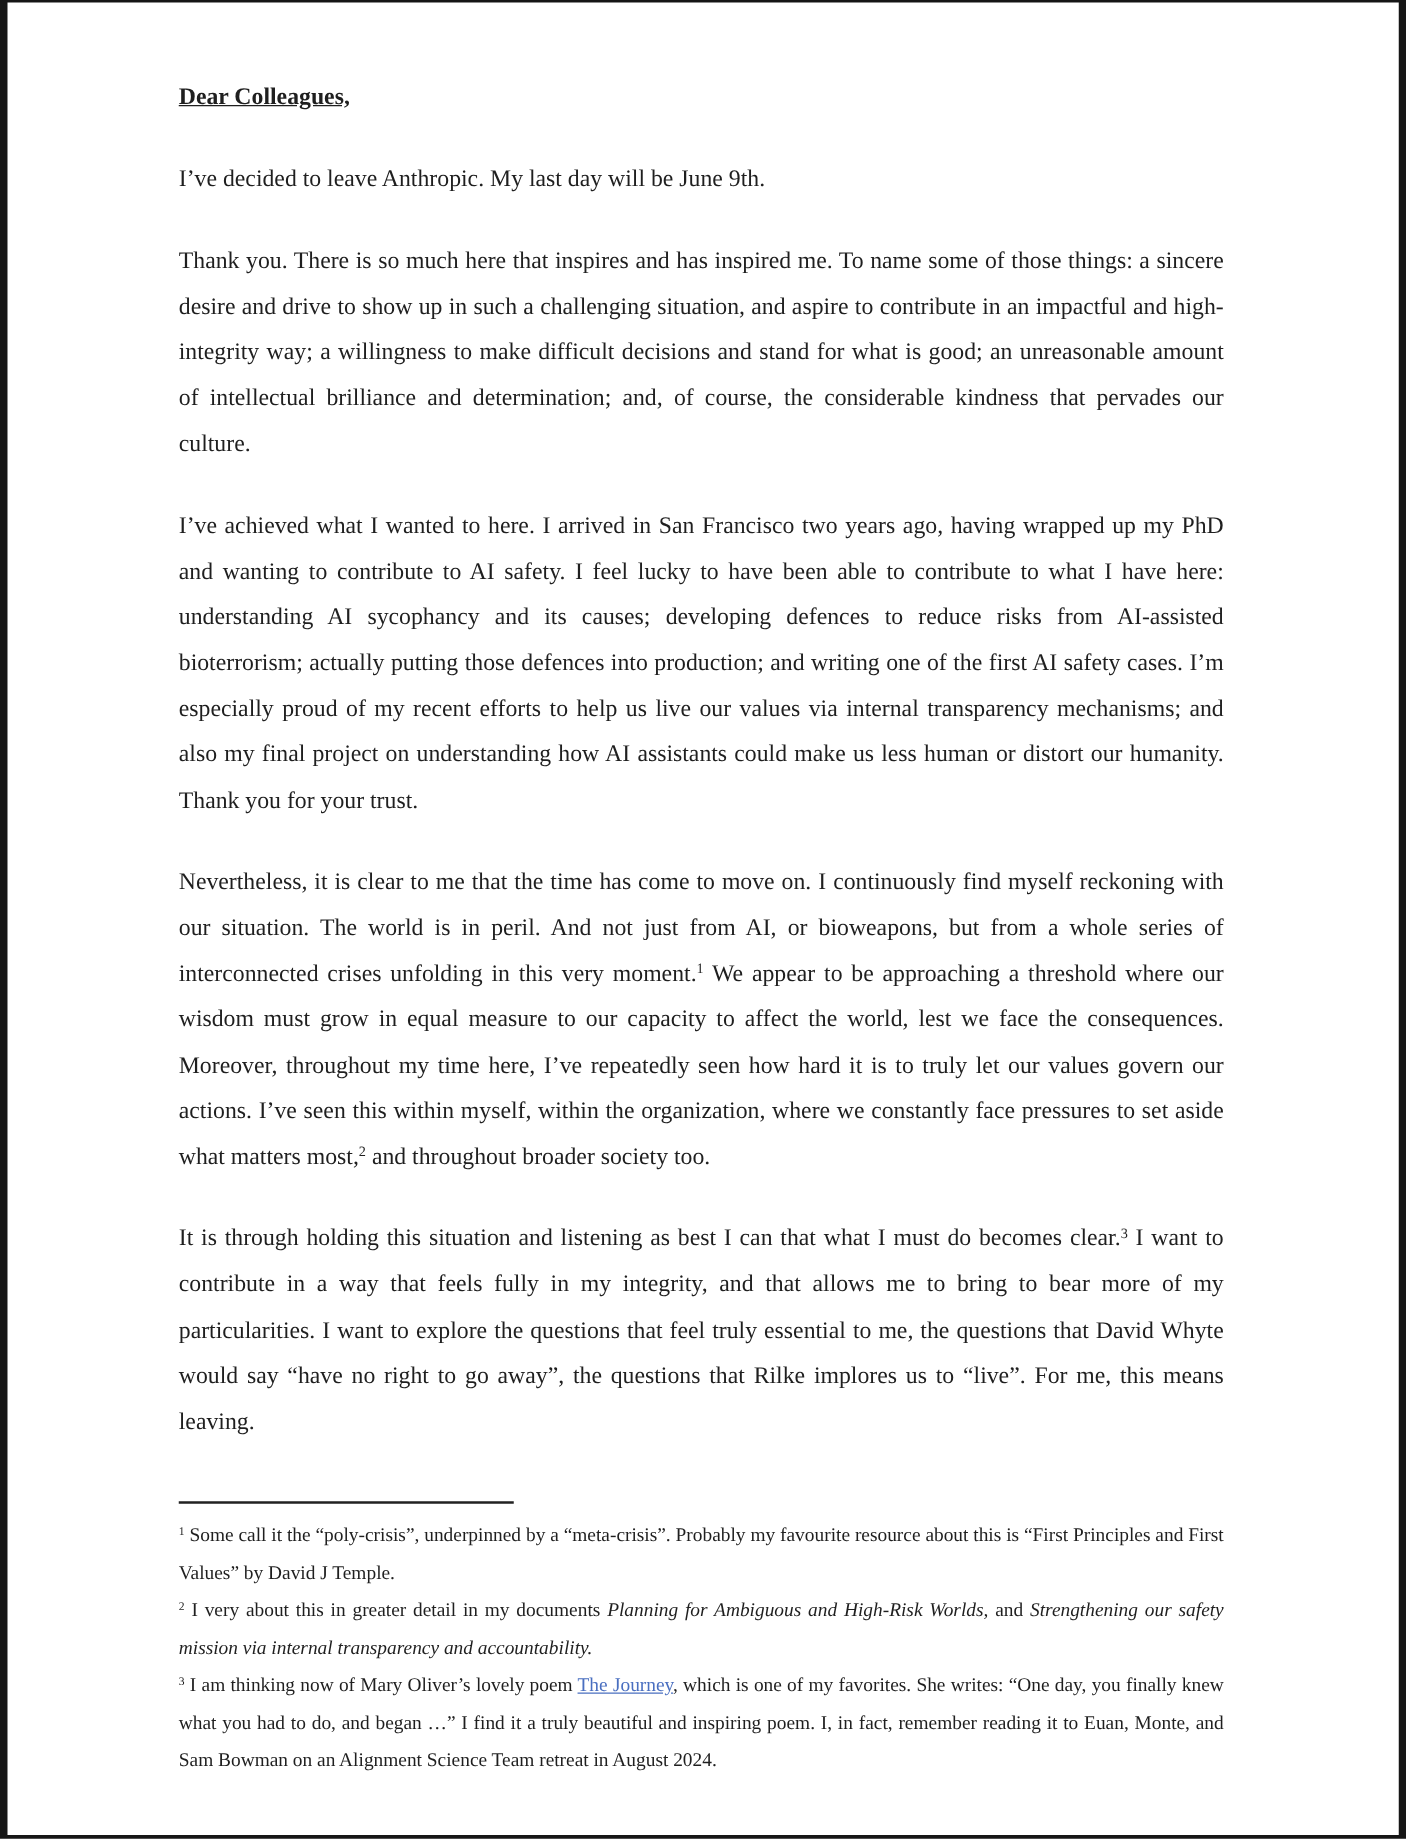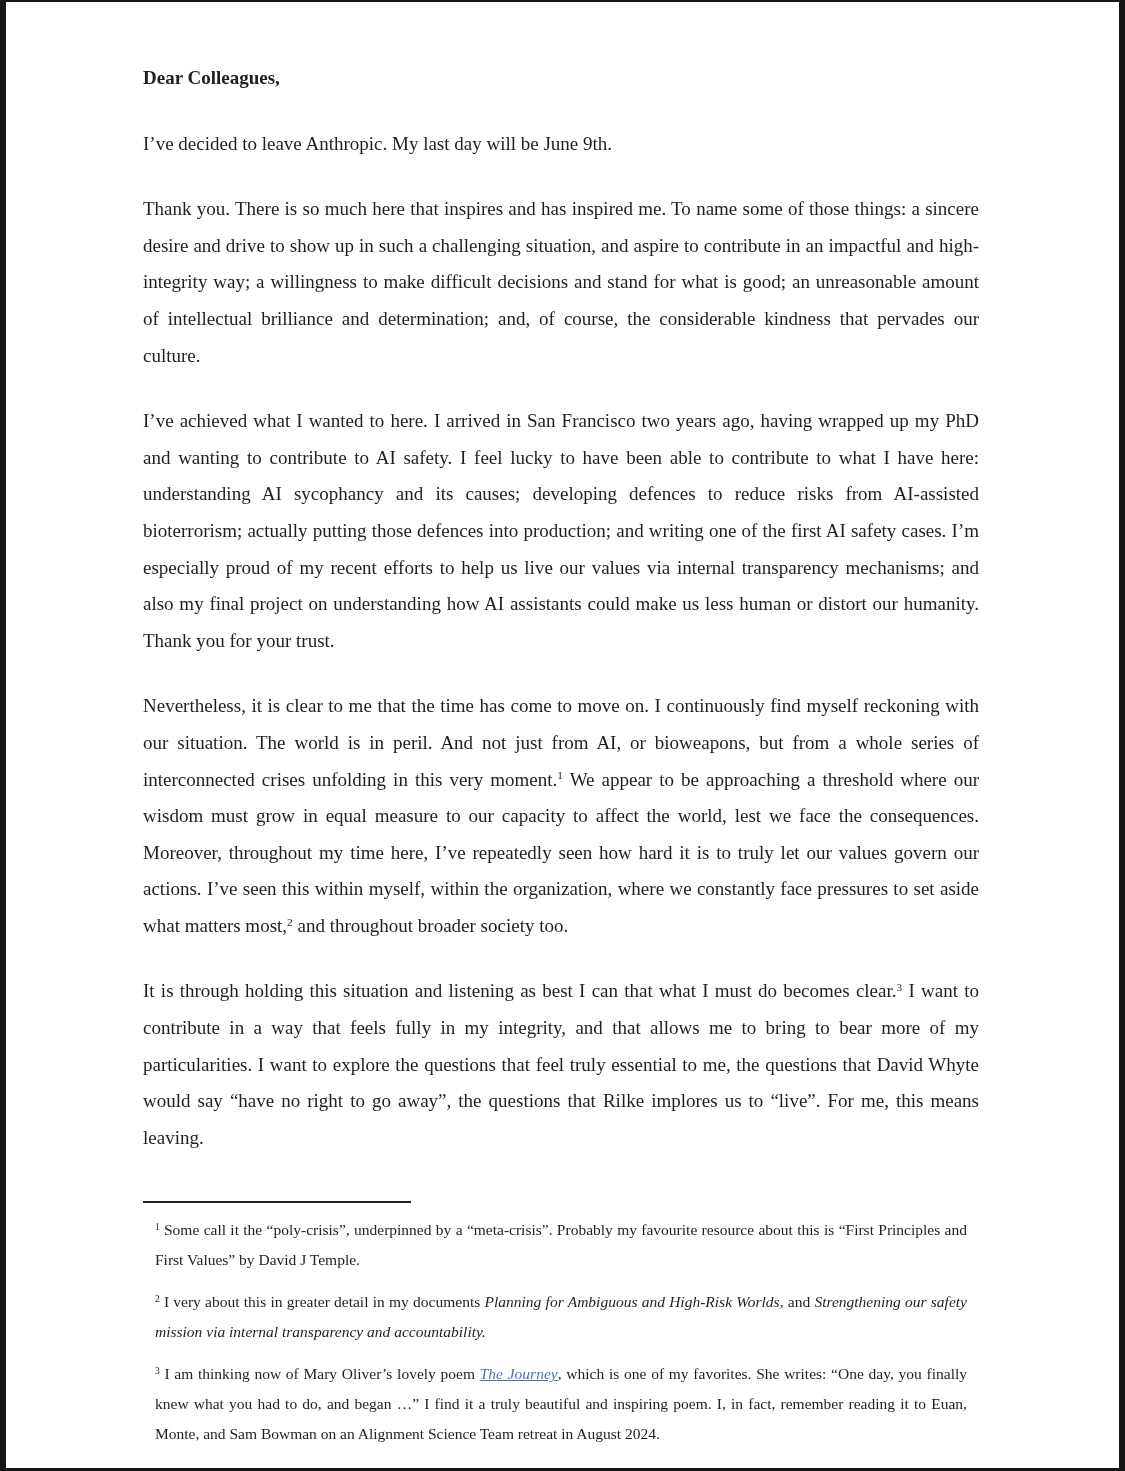--- a/index.html
+++ b/index.html
@@ -19,20 +19,21 @@
   .content {
     padding: 58px 140px 0 137px;
     color: #1f1f1f;
     font-size: 19px;
     line-height: 36.6px;
     text-align: justify;
   }
   .salutation {
     font-weight: bold;
     margin: 0 0 29px 0;
+    text-decoration: underline;
   }
   .body-para {
     margin: 0 0 29px 0;
   }
   sup {
     font-size: 0.6em;
     line-height: 0;
     vertical-align: baseline;
     position: relative;
     top: -0.55em;
@@ -40,28 +41,27 @@
   .footnotes {
     margin-top: 45px;
   }
   .fn-divider {
     width: 268px;
     height: 0;
     border-top: 2.5px solid #222222;
     margin: 0 0 11px 0;
   }
   .footnote {
-    margin: 12px;
+    margin: 0;
     font-size: 15.5px;
     line-height: 30px;
     text-align: justify;
   }
   em { font-style: italic; }
   a.fn-link {
-    font-style: italic;
     text-decoration: underline;
     cursor: pointer;
   }
 </style>
 </head>
 <body>
 
 <div class="page">
   <div class="content">
 

